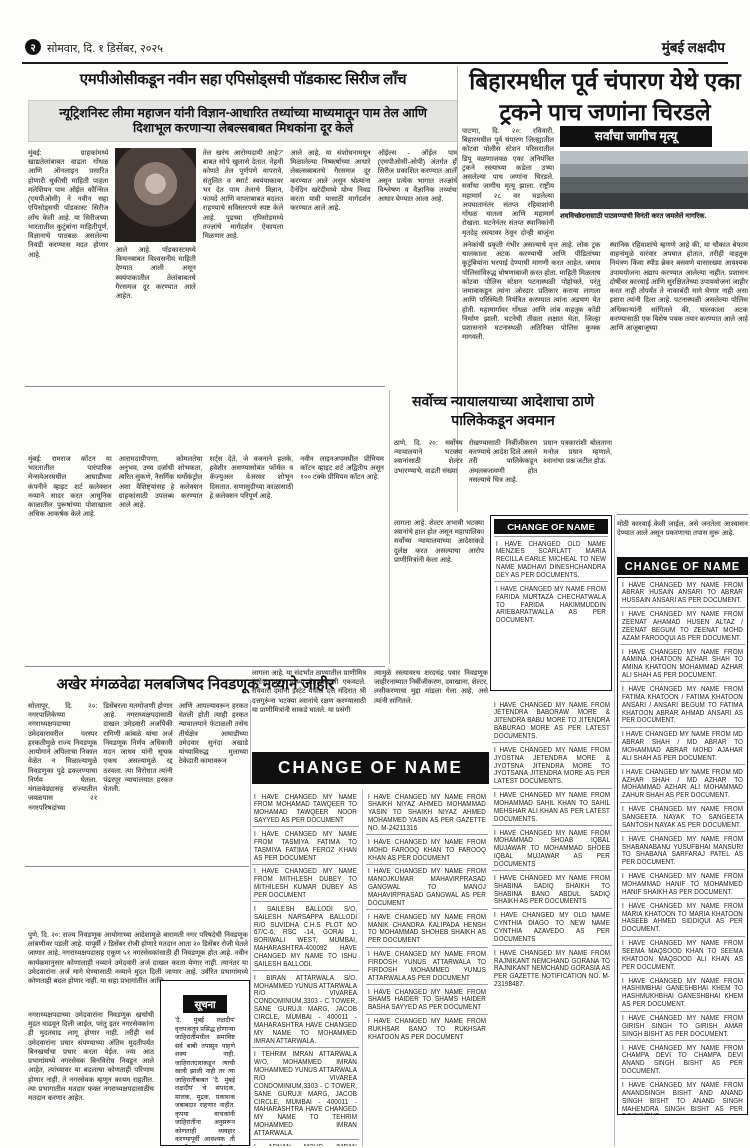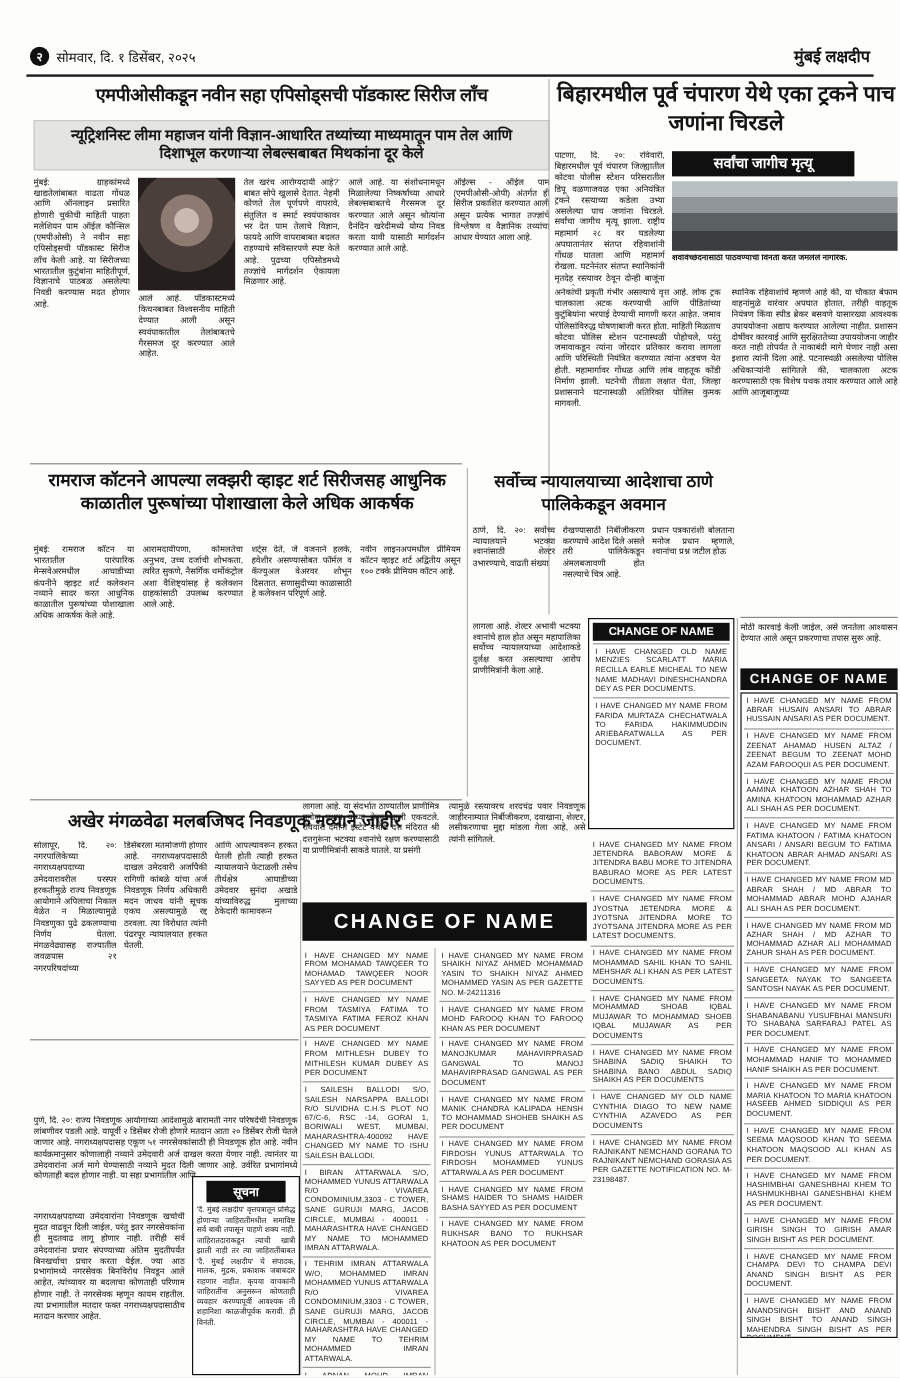--- a/index.html
+++ b/index.html
@@ -47,34 +47,33 @@
     <div>
       <div class="photo photo-woman" style="width:100%;height:94px;margin-bottom:3px;"></div>
       <div class="body7">आले आहे. पॉडकास्टमध्ये किचनबाबत विश्वसनीय माहिती देण्यात आली असून स्वयंपाकातील तेलांबाबतचे गैरसमज दूर करण्यात आले आहेत.</div>
     </div>
     <div class="body7">तेल खरंच आरोग्यदायी आहे?' बाबत सोपे खुलासे देतात. नेहमी कोणते तेल पूर्णपणे वापरावे, संतुलित व स्मार्ट स्वयंपाकावर भर देत पाम तेलाचे विज्ञान, फायदे आणि वापराबाबत बदलत राहण्याचे सविस्तरपणे स्पष्ट केले आहे. पुढच्या एपिसोडमध्ये तज्ज्ञांचे मार्गदर्शन ऐकायला मिळणार आहे.</div>
     <div class="body7">आले आहे. या संशोधनामधून मिळालेल्या निष्कर्षांच्या आधारे लेबल्सबाबतचे गैरसमज दूर करण्यात आले असून श्रोत्यांना दैनंदिन खरेदीमध्ये योग्य निवड करता यावी यासाठी मार्गदर्शन करण्यात आले आहे.</div>
     <div class="body7">ऑईल्स - ऑईल पाम (एमपीओसी-ओपी) अंतर्गत ही सिरीज प्रकाशित करण्यात आली असून प्रत्येक भागात तज्ज्ञांचे विश्लेषण व वैज्ञानिक तथ्यांचा आधार घेण्यात आला आहे.</div>
   </div>
   <div class="abs vline" style="left:457px;top:66px;width:1px;height:446px;"></div>
 
-  <div class="abs hl" style="left:462px;top:66px;width:286px;height:54px;font-size:18px;line-height:1.35;">बिहारमधील पूर्व चंपारण येथे एका ट्रकने पाच जणांना चिरडले</div>
+  <div class="abs hl" style="left:462px;top:66px;width:286px;height:54px;font-size:23px;line-height:1.35;">बिहारमधील पूर्व चंपारण येथे एका ट्रकने पाच जणांना चिरडले</div>
   <div class="abs body7" style="left:462px;top:126px;width:92px;height:112px;">पाटणा, दि. २०: रविवारी, बिहारमधील पूर्व चंपारण जिल्ह्यातील कोटवा पोलीस स्टेशन परिसरातील डिपू वळणाजवळ एका अनियंत्रित ट्रकने रस्त्याच्या कडेला उभ्या असलेल्या पाच जणांना चिरडले. सर्वांचा जागीच मृत्यू झाला. राष्ट्रीय महामार्ग २८ वर घडलेल्या अपघातानंतर संतप्त रहिवाशांनी गोंधळ घातला आणि महामार्ग रोखला. घटनेनंतर संतप्त स्थानिकांनी मृतदेह रस्त्यावर ठेवून दोन्ही बाजूंना अडवले.</div>
   <div class="abs blackbox" style="left:560px;top:126px;width:152px;height:21px;font-size:12px;line-height:21px;text-align:center;">सर्वांचा जागीच मृत्यू</div>
   <div class="abs photo photo-crowd" style="left:560px;top:151px;width:188px;height:58px;"></div>
   <div class="abs caption" style="left:560px;top:212px;width:188px;height:22px;">शवविच्छेदनासाठी पाठवण्याची विनंती करत जमलेले नागरिक.</div>
   <div class="abs cols" style="left:462px;top:240px;width:286px;height:270px;gap:9px;">
     <div class="body7">अनेकांची प्रकृती गंभीर असल्याचे वृत्त आहे. लोक ट्रक चालकाला अटक करण्याची आणि पीडितांच्या कुटुंबियांना भरपाई देण्याची मागणी करत आहेत. जमाव पोलिसांविरुद्ध घोषणाबाजी करत होता. माहिती मिळताच कोटवा पोलिस स्टेशन पटनास्थळी पोहोचले, परंतु जमावाकडून त्यांना जोरदार प्रतिकार करावा लागला आणि परिस्थिती नियंत्रित करण्यात त्यांना अडचण येत होती. महामार्गावर गोंधळ आणि लांब वाहतूक कोंडी निर्माण झाली. घटनेची तीव्रता लक्षात घेता, जिल्हा प्रशासनाने घटनास्थळी अतिरिक्त पोलिस कुमक मागवली.</div>
     <div class="body7">स्थानिक रहिवाशांचे म्हणणे आहे की, या चौकात बेफाम वाहनांमुळे वारंवार अपघात होतात, तरीही वाहतूक नियंत्रण किंवा स्पीड ब्रेकर बसवणे यासारख्या आवश्यक उपाययोजना अद्याप करण्यात आलेल्या नाहीत. प्रशासन दोषींवर कारवाई आणि सुरक्षिततेच्या उपाययोजना जाहीर करत नाही तोपर्यंत ते नाकाबंदी मागे घेणार नाही असा इशारा त्यांनी दिला आहे. पटनास्थळी असलेल्या पोलिस अधिकाऱ्यांनी सांगितले की, चालकाला अटक करण्यासाठी एक विशेष पथक तयार करण्यात आले आहे आणि आजूबाजूच्या</div>
   </div>
   <div class="abs rule" style="left:617px;top:514px;width:131px;height:1px;"></div>
   <div class="abs body7" style="left:617px;top:519px;width:131px;height:34px;">मोठी कारवाई केली जाईल, असे जनतेला आश्वासन देण्यात आले असून प्रकरणाचा तपास सुरू आहे.</div>
 
   <div class="abs rule" style="left:25px;top:386px;width:360px;height:1px;"></div>
-  <div class="abs hl" style="left:28px;top:392px;width:356px;height:58px;font-size:14.5px;line-height:1.3;">रामराज कॉटनने आपल्या लक्झरी व्हाइट शर्ट सिरीजसह आधुनिक काळातील पुरूषांच्या पोशाखाला केले अधिक आकर्षक</div>
   <div class="abs cols" style="left:28px;top:454px;width:356px;height:210px;gap:7px;">
     <div class="body7">मुंबई: रामराज कॉटन या भारतातील पारंपारिक मेन्सवेअरमधील आघाडीच्या कंपनीने व्हाइट शर्ट कलेक्शन नव्याने सादर करत आधुनिक काळातील पुरूषांच्या पोशाखाला अधिक आकर्षक केले आहे.</div>
     <div class="body7">आरामदायीपणा, कोमलतेचा अनुभव, उच्च दर्जाची शोभकता, त्वरित सुकणे, नैसर्गिक थर्मोकंट्रोल अशा वैशिष्ट्यांसह हे कलेक्शन ग्राहकांसाठी उपलब्ध करण्यात आले आहे.</div>
     <div class="body7">शर्ट्स देते, जे वजनाने हलके, हवेशीर असण्यासोबत फॉर्मल व कॅज्युअल वेअरवर शोभून दिसतात. सणासुदीच्या काळासाठी हे कलेक्शन परिपूर्ण आहे.</div>
     <div class="body7">नवीन लाइनअपमधील प्रीमियम कॉटन व्हाइट शर्ट अद्वितीय असून १०० टक्के प्रीमियम कॉटन आहे.</div>
   </div>
   <div class="abs vline" style="left:389px;top:390px;width:1px;height:274px;"></div>
 
   <div class="abs hl" style="left:394px;top:392px;width:218px;height:42px;font-size:14px;line-height:1.35;">सर्वोच्च न्यायालयाच्या आदेशाचा ठाणे पालिकेकडून अवमान</div>
   <div class="abs cols" style="left:394px;top:438px;width:218px;height:74px;gap:6px;">
@@ -129,21 +128,21 @@
   <div class="abs cols" style="left:28px;top:701px;width:220px;height:162px;gap:6px;">
     <div class="body7">सोलापूर, दि. २०: नगरपालिकेच्या नगराध्यक्षपदाच्या उमेदवारावरील परस्पर हरकतीमुळे राज्य निवडणूक आयोगाने अपिलाचा निकाल वेळेत न मिळाल्यामुळे निवडणुका पुढे ढकलण्याचा निर्णय घेतला. मंगळवेढ्यासह राज्यातील जवळपास २१ नगरपरिषदांच्या</div>
     <div class="body7">डिसेंबरला मतमोजणी होणार आहे. नगराध्यक्षपदासाठी दाखल उमेदवारी अर्जांपैकी रागिणी कांबळे यांचा अर्ज निवडणूक निर्णय अधिकारी मदन जाधव यांनी सूचक एकच असल्यामुळे रद्द ठरवला. त्या विरोधात त्यांनी पंढरपूर न्यायालयात हरकत घेतली.</div>
     <div class="body7">आणि आपल्यावरून हरकत घेतली होती त्याही हरकत न्यायालयाने फेटाळली तसेच तीर्थक्षेत्र आघाडीच्या उमेदवार सुनंदा अखाडे यांच्याविरुद्ध मुलाच्या ठेकेदारी कामावरून</div>
   </div>
 
   <div class="abs rule" style="left:25px;top:866px;width:224px;height:1px;"></div>
   <div class="abs body7" style="left:28px;top:930px;width:220px;height:76px;">पुणे, दि. २०: राज्य निवडणूक आयोगाच्या आदेशामुळे बारामती नगर परिषदेची निवडणूक लांबणीवर पडली आहे. यापूर्वी २ डिसेंबर रोजी होणारे मतदान आता २० डिसेंबर रोजी घेतले जाणार आहे. नगराध्यक्षपदासह एकूण ५१ नगरसेवकांसाठी ही निवडणूक होत आहे. नवीन कार्यक्रमानुसार कोणालाही नव्याने उमेदवारी अर्ज दाखल करता येणार नाही. त्यानंतर या उमेदवारांना अर्ज मागे घेण्यासाठी नव्याने मुदत दिली जाणार आहे. उर्वरित प्रभागांमध्ये कोणताही बदल होणार नाही. या सहा प्रभागांतील आणि</div>
   <div class="abs body7" style="left:28px;top:1010px;width:126px;height:134px;">नगराध्यक्षपदाच्या उमेदवारांना निवडणूक खर्चाची मुदत वाढवून दिली जाईल, परंतु इतर नगरसेवकांना ही मुदतवाढ लागू होणार नाही. तरीही सर्व उमेदवारांना प्रचार संपण्याच्या अंतिम मुदतीपर्यंत बिनखर्चाचा प्रचार करता येईल. ज्या आठ प्रभागांमध्ये नगरसेवक बिनविरोध निवडून आले आहेत, त्यांच्यावर या बदलाचा कोणताही परिणाम होणार नाही. ते नगरसेवक म्हणून कायम राहतील. त्या प्रभागातील मतदार फक्त नगराध्यक्षपदासाठीच मतदान करणार आहेत.</div>
 
-  <div class="abs ebox" style="left:160px;top:980px;width:90px;height:166px;border-width:1px;padding:3px;">
+  <div class="abs ebox" style="left:160px;top:980px;width:90px;height:166px;border-width:1px;padding:14px;">
     <div class="blackbox" style="font-size:10px;padding:2px 0;margin:0 8px 3px 8px;">सूचना</div>
     <div style="font-size:6.3px;line-height:1.35;text-align:justify;overflow:hidden;">'दै. मुंबई लक्षदीप' वृत्तपत्रातून प्रसिद्ध होणाऱ्या जाहिरातींमधील समाविष्ट सर्व बाबी तपासून पाहणे शक्य नाही. जाहिरातदाराकडून त्याची खात्री झाली नाही तर त्या जाहिरातींबाबत 'दै. मुंबई लक्षदीप' चे संपादक, मालक, मुद्रक, प्रकाशक जबाबदार राहणार नाहीत. कृपया वाचकांनी जाहिरातींना अनुसरून कोणताही व्यवहार करण्यापूर्वी आवश्यक ती शहानिशा काळजीपूर्वक करावी. ही विनंती.</div>
   </div>
 
   <div class="abs blackbox" style="left:252px;top:752px;width:237px;height:32px;font-size:17px;line-height:32px;letter-spacing:2px;">CHANGE OF NAME</div>
   <div class="abs vline" style="left:250px;top:700px;width:1px;height:446px;"></div>
   <div class="abs vline" style="left:362px;top:790px;width:1px;height:356px;"></div>
   <div class="abs vline" style="left:614px;top:515px;width:1px;height:631px;"></div>
 
   <div class="abs" style="left:252px;top:790px;width:107px;height:356px;overflow:hidden;">

